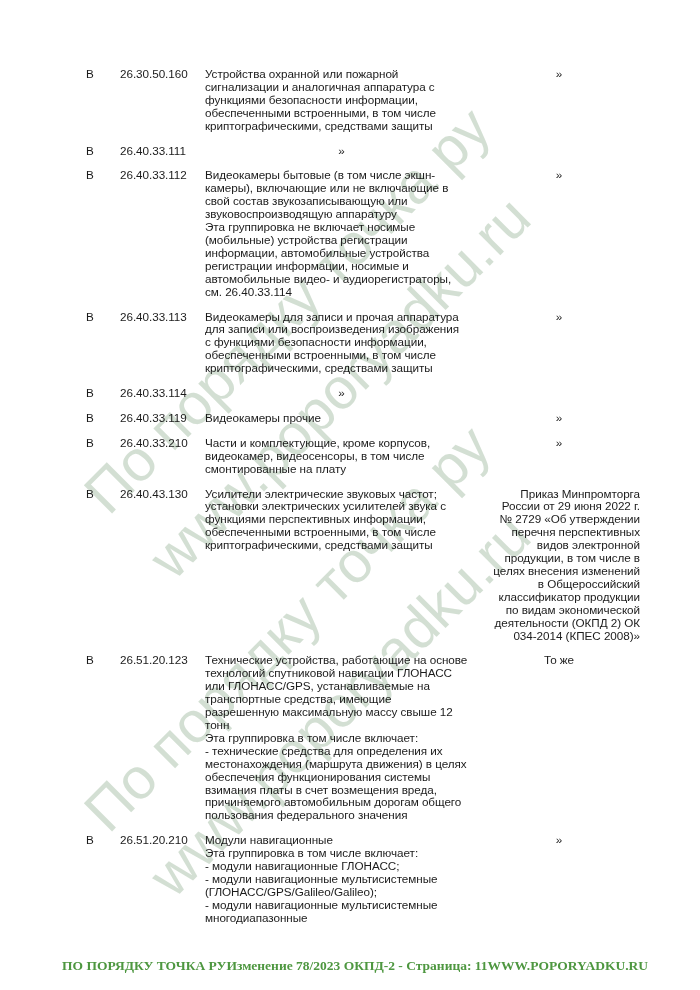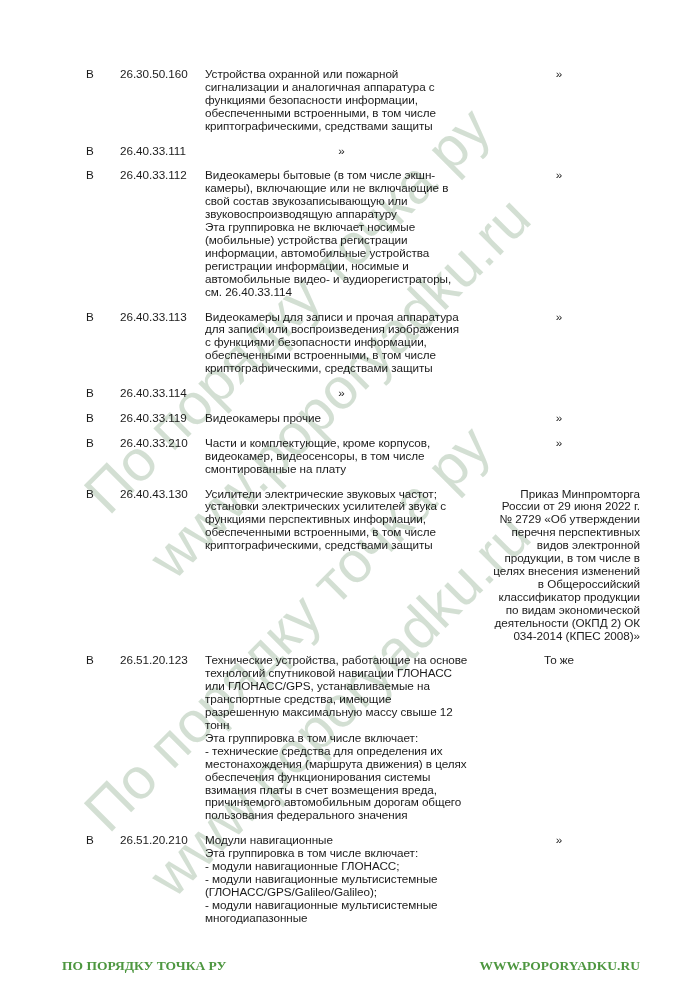--- a/index.html
+++ b/index.html
@@ -198,16 +198,17 @@
 - модули навигационные мультисистемные
 (ГЛОНАСС/GPS/Galileo/Galileo);
 - модули навигационные мультисистемные
 многодиапазонные</div>
       <div class="c-note centered">»</div>
     </div>
   </main>
 
   <footer class="footer">
     <span>ПО ПОРЯДКУ ТОЧКА РУ</span>
+    <span>Изменение 78/2023 ОКПД-2 - Страница: 11</span>
     <span>WWW.POPORYADKU.RU</span>
   </footer>
 
 </div>
 
 </body></html>

